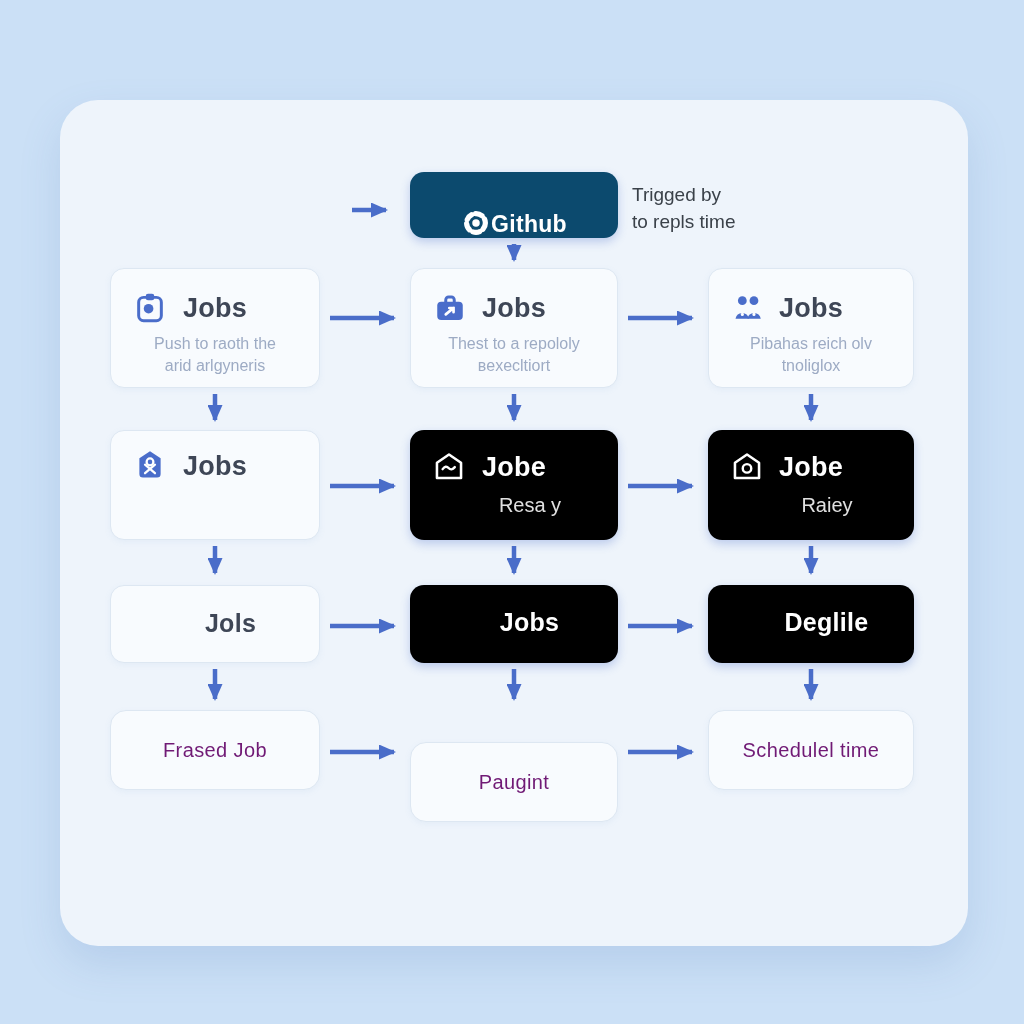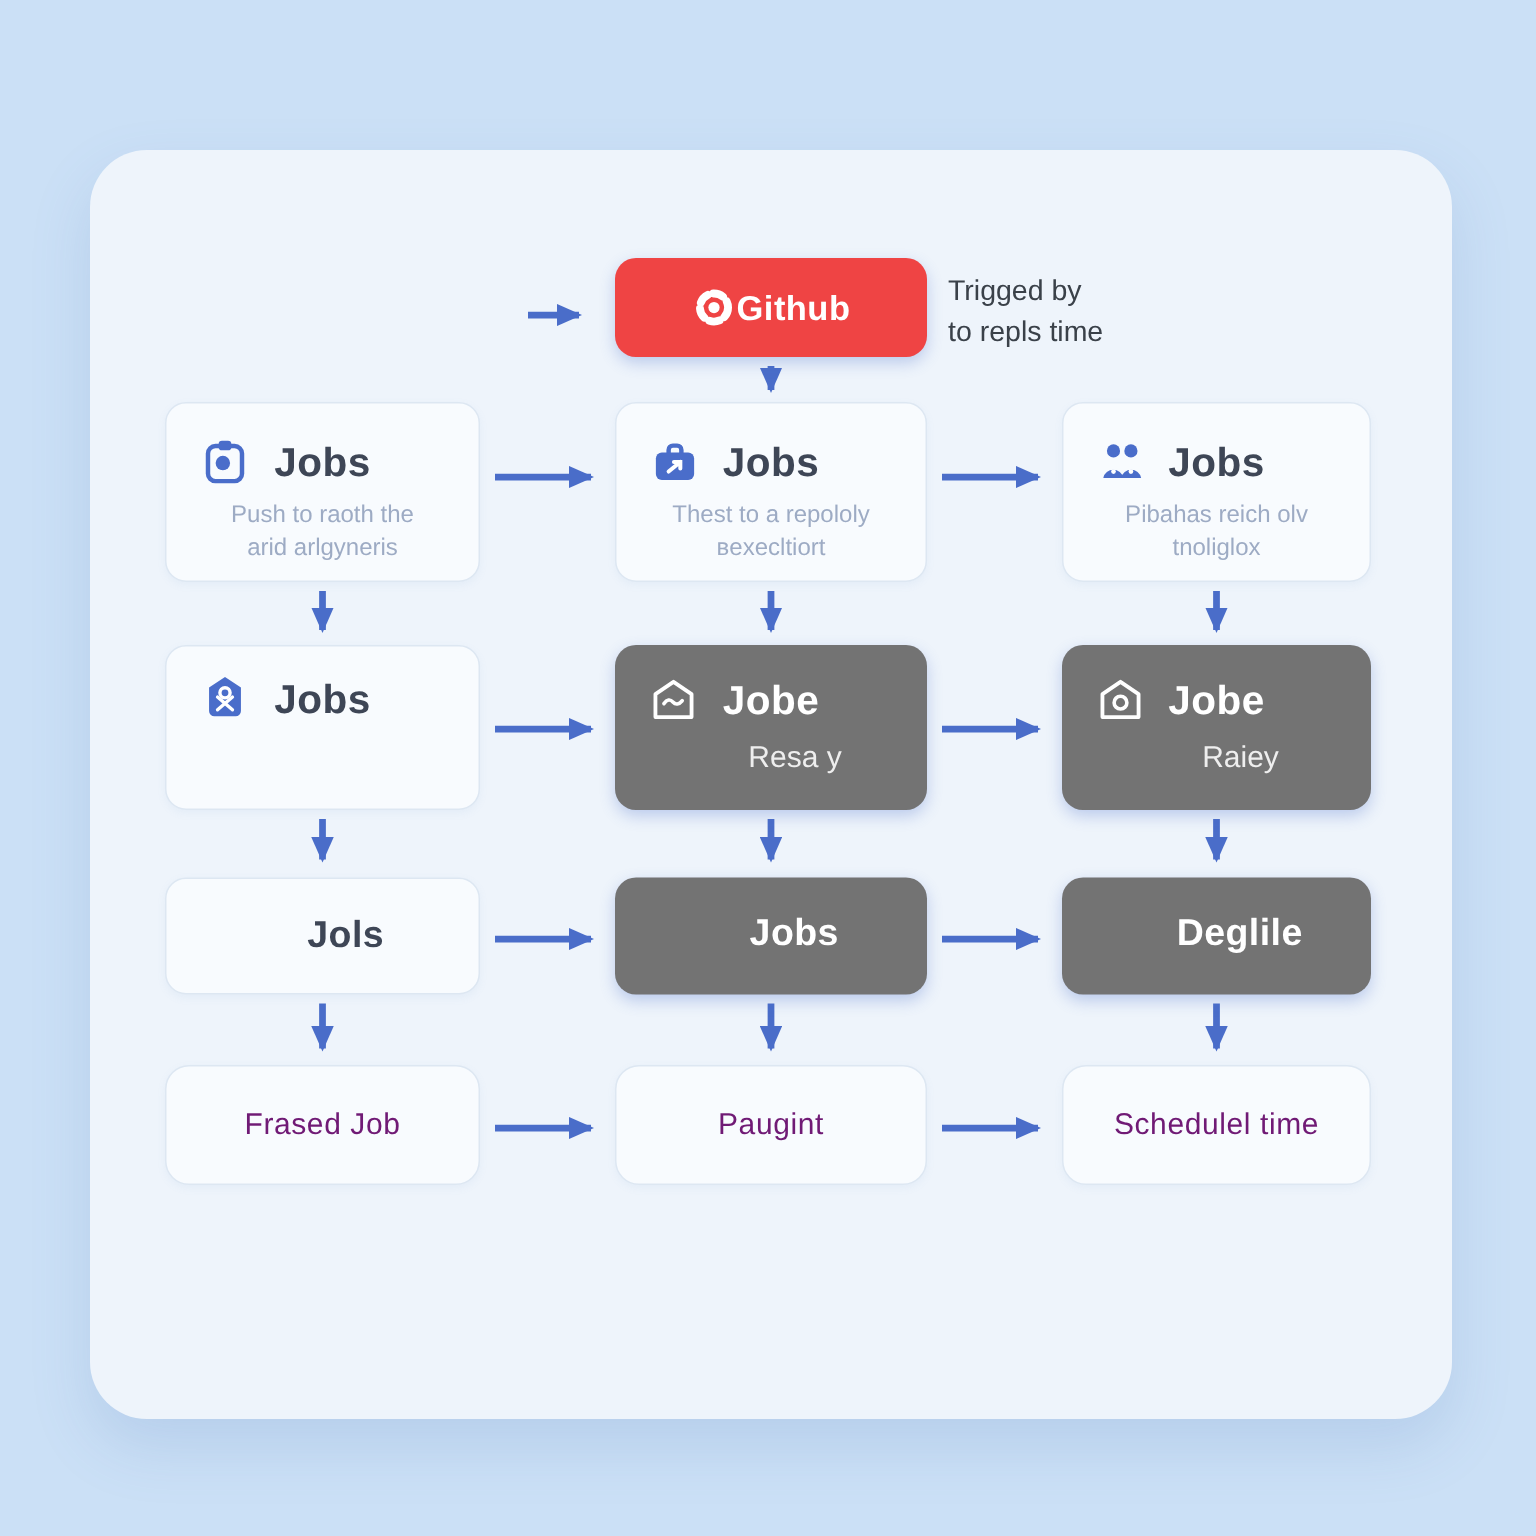--- a/index.html
+++ b/index.html
@@ -16,21 +16,21 @@
   }
   svg.arrows{position:absolute;left:0;top:0;width:1024px;height:1024px;pointer-events:none;}
   .node{
     position:absolute;border-radius:14px;box-sizing:border-box;text-align:center;
   }
   .node.light{
     background:#f8fbfe;border:1.5px solid #dde7f2;
     box-shadow:0 2px 6px rgba(120,150,200,0.08);
   }
   .node.blue{
-    background:#737373;border:none;
+    background:#000000;border:none;
     box-shadow:0 4px 10px rgba(74,109,202,0.30);
   }
   .node .icon{position:absolute;left:22px;top:22px;width:34px;height:34px;display:block;}
   .title{
     display:block;font-weight:bold;font-size:27px;color:#3e4656;letter-spacing:0.3px;
   }
   .node.blue .title{color:#ffffff;}
   .subtitle{
     display:block;margin-top:9px;font-size:16px;line-height:1.4;color:#9dabc4;
     white-space:pre-line;
@@ -39,21 +39,21 @@
   .pad-r1{padding-top:24px;}
   .pad-r2{padding-top:20px;}
   .pad-r2 .subtitle{font-size:15px;margin-top:8px;}
   .simple .title{line-height:75px;font-size:25px;padding-left:31px;}
   .plain{
     display:flex;align-items:center;justify-content:center;
     font-size:20px;color:#701a75;letter-spacing:0.4px;border-radius:16px;
   }
   .github-node{
     position:absolute;left:410px;top:172px;width:208px;height:66px;
-    background:#ef4444;border-radius:14px;display:flex;align-items:center;justify-content:center;
+    background:#0c4a6e;border-radius:14px;display:flex;align-items:flex-end;justify-content:center;
     box-shadow:0 4px 10px rgba(74,109,202,0.30);
   }
   .github-label{color:#ffffff;font-size:23px;font-weight:bold;letter-spacing:0.3px;}
   .annotation{
     position:absolute;left:632px;top:182px;width:170px;
     font-size:19px;line-height:1.4;color:#3a4149;font-weight:500;white-space:pre-line;text-align:left;
   }
 </style>
 </head>
 <body>
@@ -190,18 +190,18 @@
 <div class="node blue simple" style="left:410px;top:585px;width:208px;height:78px;">
   <span class="title">Jobs</span>
 </div>
 <div class="node blue simple" style="left:708px;top:585px;width:206px;height:78px;">
   <span class="title">Deglile</span>
 </div>
 
 <div class="node light plain" style="left:110px;top:710px;width:210px;height:80px;">
   <span>Frased Job</span>
 </div>
-<div class="node light plain" style="left:410px;top:710px;width:208px;height:80px;">
+<div class="node light plain" style="left:410px;top:742px;width:208px;height:80px;">
   <span>Paugint</span>
 </div>
 <div class="node light plain" style="left:708px;top:710px;width:206px;height:80px;">
   <span>Schedulel time</span>
 </div>
 
 </body></html>

